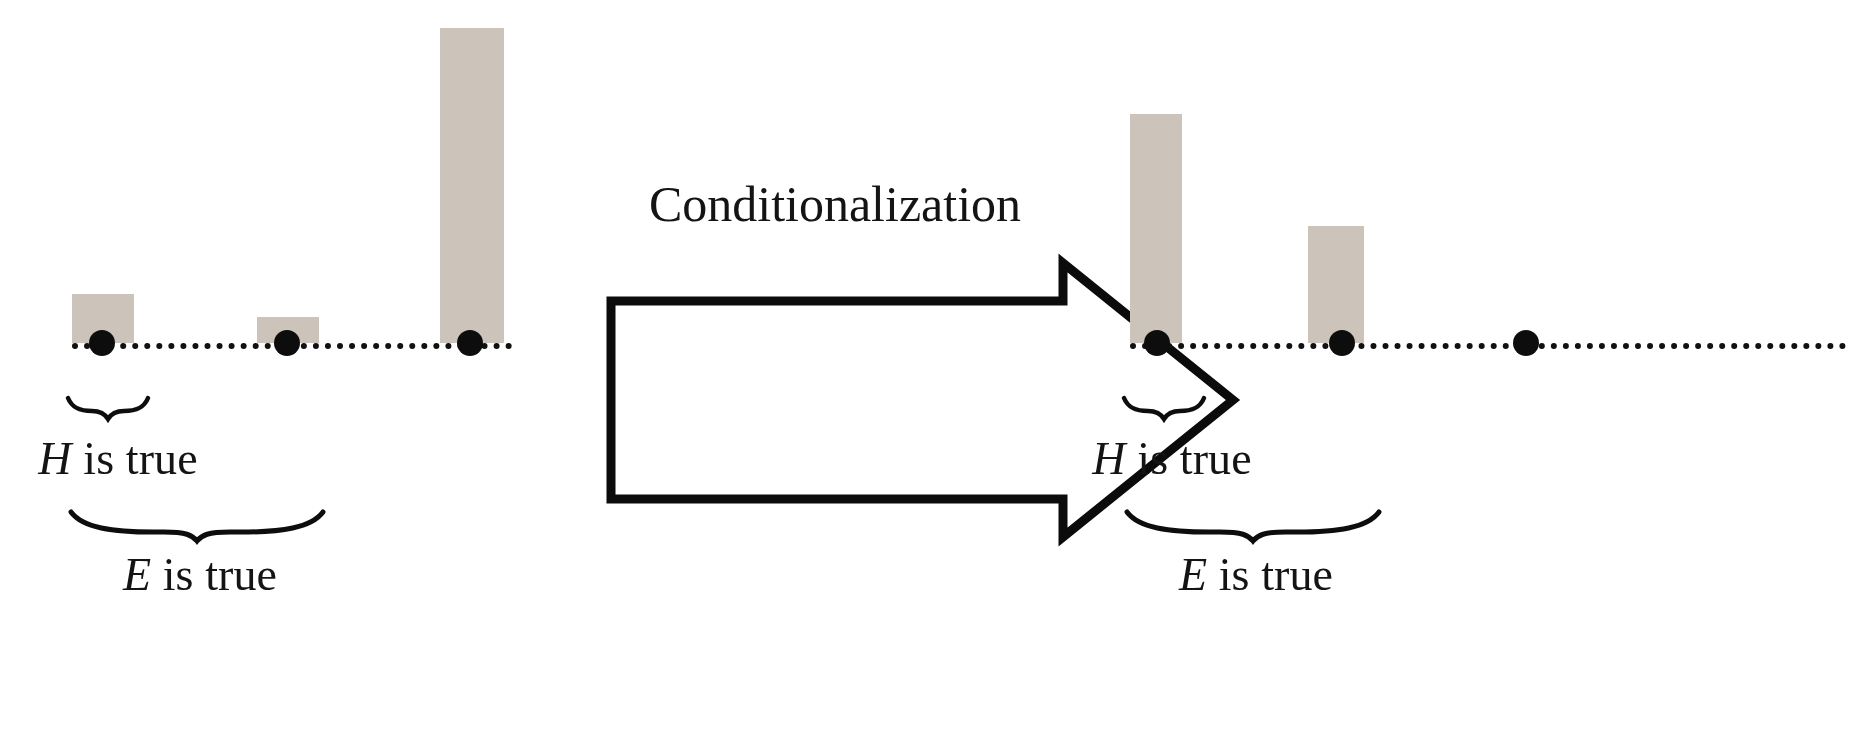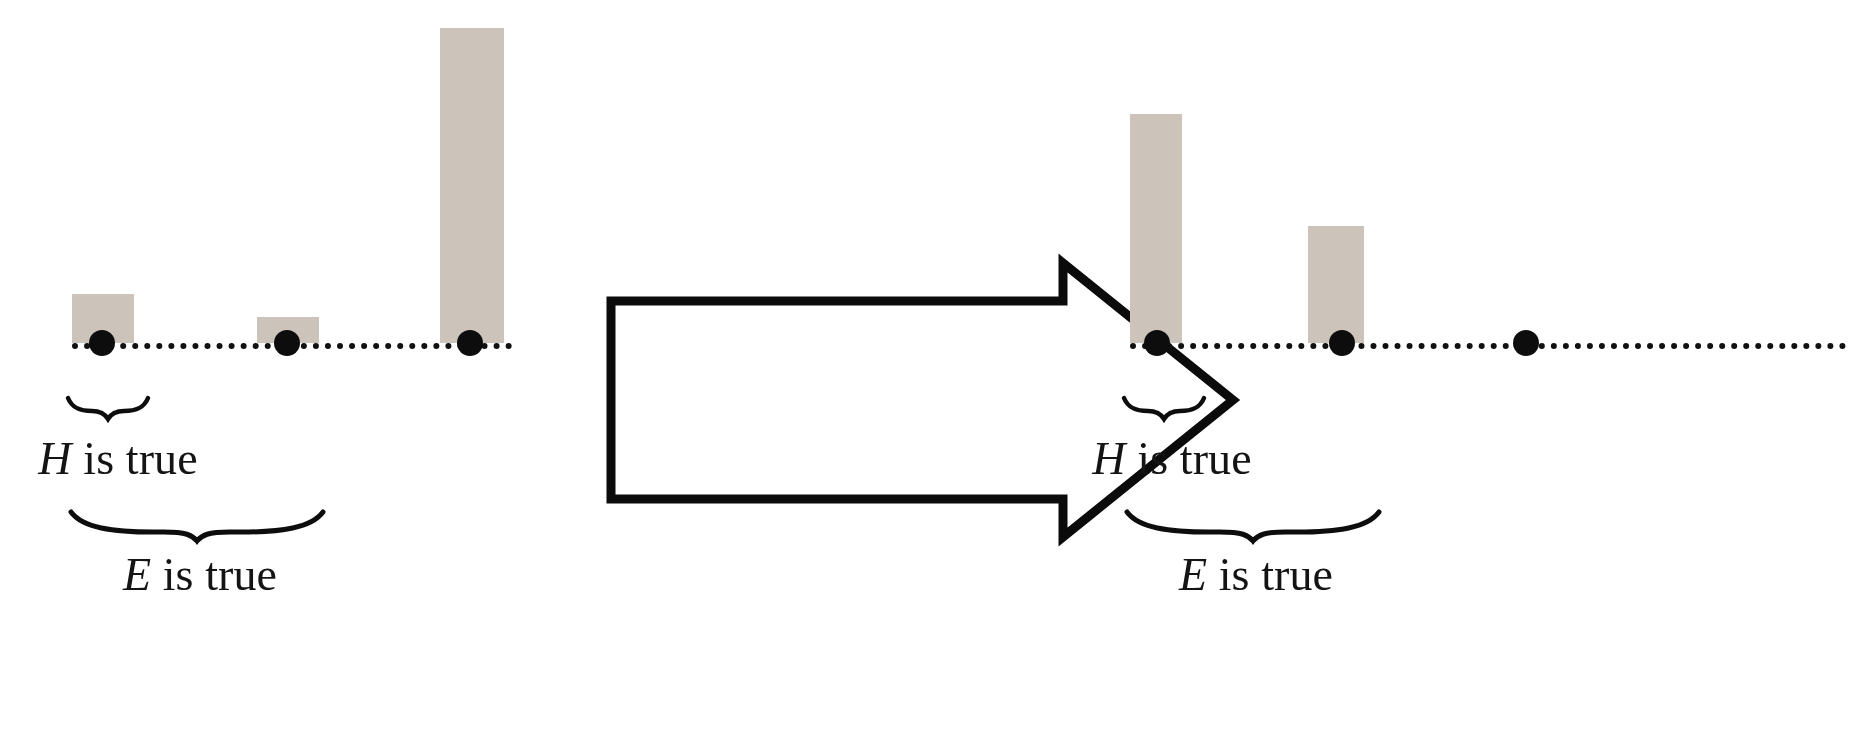--- a/index.html
+++ b/index.html
@@ -106,20 +106,21 @@
     <div class="lbl center" style="left:200px; top:548px;"><span class="sym">E</span><span> is true</span></div>
   </div>
 
   <div id="arrow-group">
     <svg width="1866" height="736" style="position:absolute;left:0;top:0;">
       <polygon points="611,301 1063,301 1063,263 1233,400 1063,537 1063,499 611,499" fill="#ffffff" stroke="#0b0b0b" stroke-width="9" stroke-linejoin="miter"></polygon>
     </svg>
   </div>
 
   <div id="arrow-caption">
+    <span>Conditionalization</span>
   </div>
 
   <div class="panel" id="panel-post">
 
     <div class="bar" style="left:70px; top:110px; width:52px; height:229px;"></div>
     <div class="bar" style="left:248px; top:222px; width:56px; height:117px;"></div>
 
     <div class="baseline" style="left:70px; top:339px; width:716px;"></div>
 
     <div class="dot" style="left:84px; top:326px;"></div>

